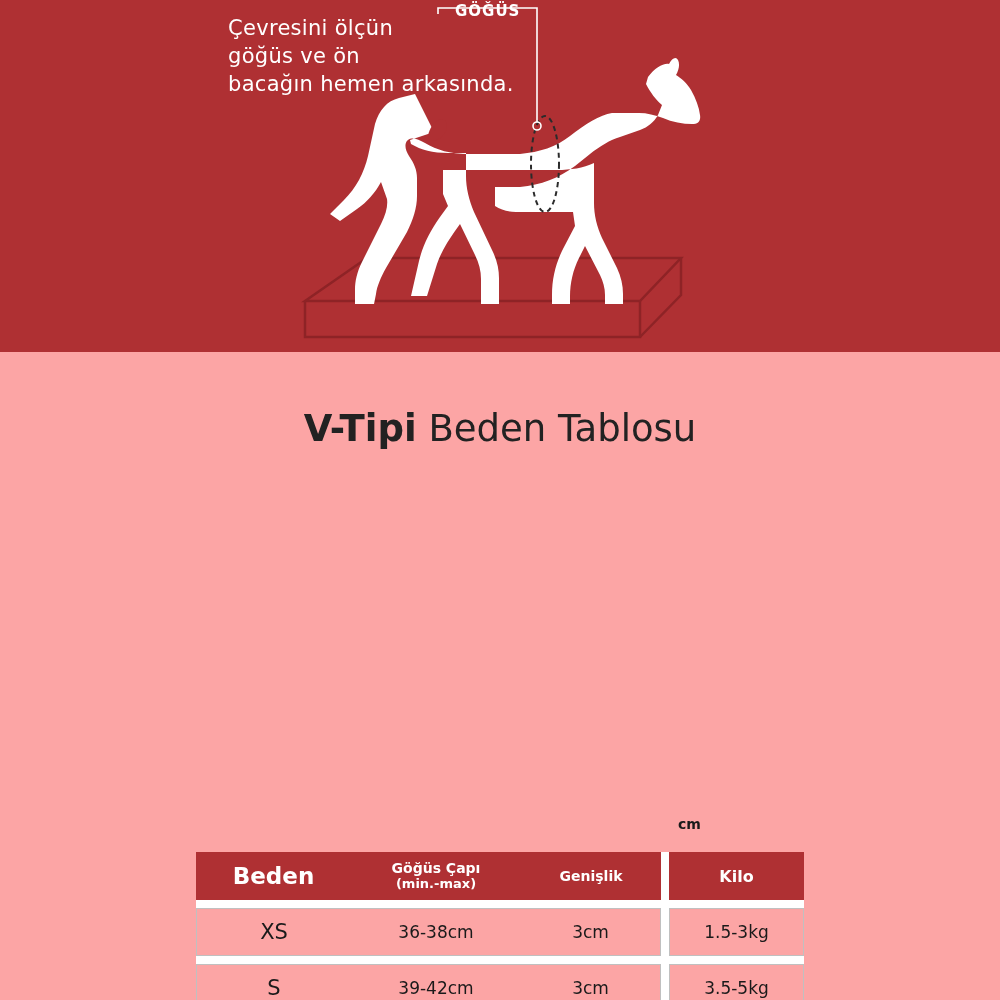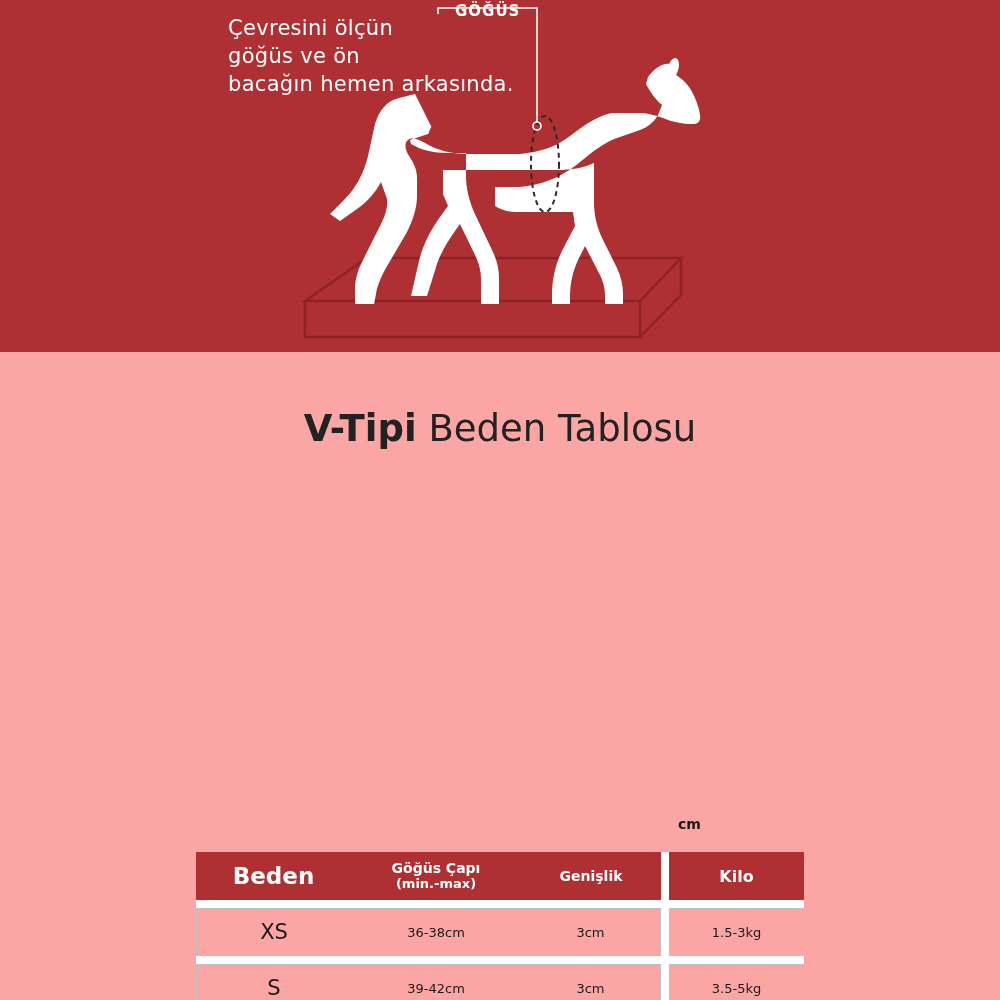--- a/index.html
+++ b/index.html
@@ -137,21 +137,21 @@
     width: 135px;
     text-align: center;
   }
 
   .row-cell {
     height: 46px;
     text-align: center;
     vertical-align: middle;
     border: 1px solid #c0c0c0;
     font-family: "DejaVu Sans", sans-serif;
-    font-size: 13px;
+    font-size: 17px;
     color: #1a1a1a;
   }
   .row-cell.beden {
     border-right: none;
     font-size: 21px;
   }
   .row-cell.gogus {
     border-left: none;
     border-right: none;
   }

